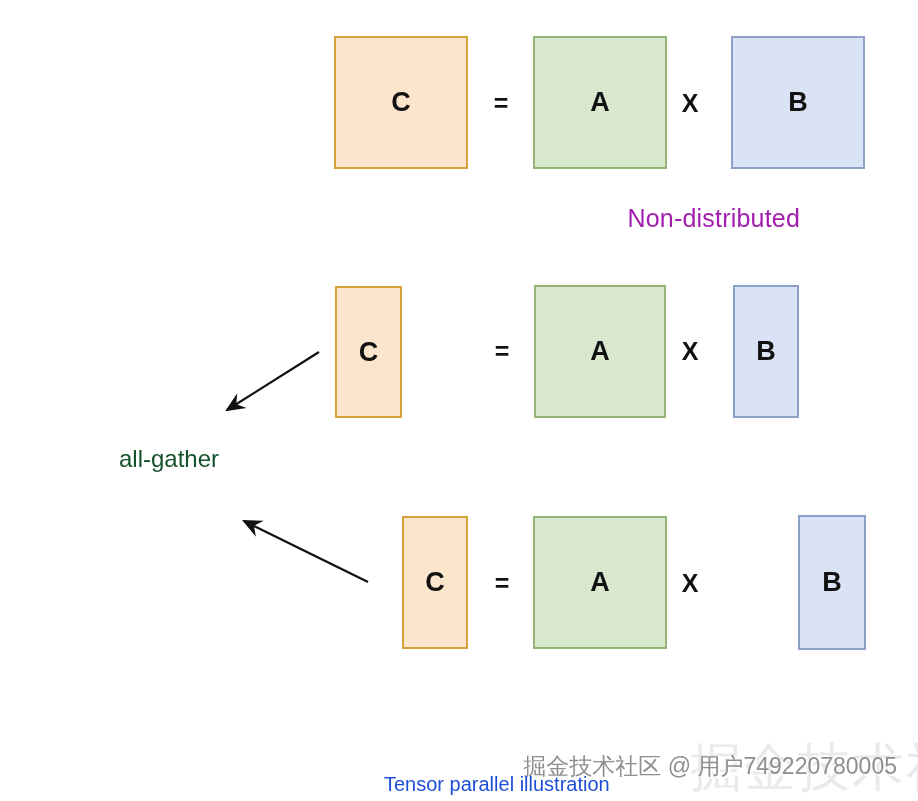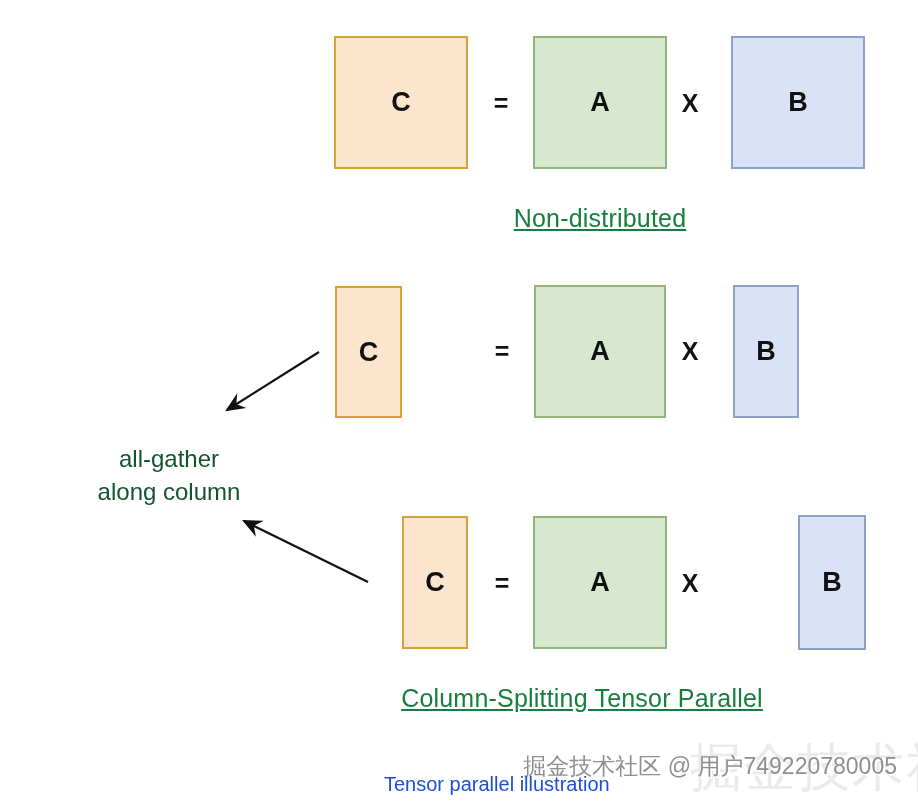--- a/index.html
+++ b/index.html
@@ -15,22 +15,22 @@
     font-weight:bold;font-size:27px;color:#111111;
   }
   .m-c{background:#FBE5CC;border:2px solid #D6A03C;}
   .m-a{background:#D8E8CF;border:2px solid #93B578;}
   .m-b{background:#DAE3F5;border:2px solid #8CA0C8;}
   .op{
     position:absolute;display:flex;align-items:center;justify-content:center;
     font-weight:bold;font-size:25px;color:#111111;width:40px;height:40px;
   }
   .row-label{
-    position:absolute;text-align:center;color:#15803d;
-    font-size:25px;letter-spacing:0.2px;text-decoration:underline;
+    position:absolute;text-align:right;color:#a21caf;
+    font-size:25px;letter-spacing:0.2px;
   }
   .annotation{
     position:absolute;text-align:center;color:#14532d;
     font-size:24px;line-height:33px;
   }
   .overlay{position:absolute;left:0;top:0;width:918px;height:801px;pointer-events:none;}
   .caption{
     position:absolute;left:384px;top:773px;
     font-size:20px;color:#1d4ed8;
   }
@@ -80,35 +80,33 @@
   <div class="matrix m-a" style="left:534px;top:285px;width:132px;height:133px">
     <span>A</span>
   </div>
   <div class="op" style="left:670px;top:331px">X</div>
   <div class="matrix m-b" style="left:733px;top:285px;width:66px;height:133px">
     <span>B</span>
   </div>
 
   <div class="annotation" style="left:49px;top:442px;width:240px">
     <div>all-gather</div>
-    <div>along column</div>
   </div>
 
   <div class="matrix m-c" style="left:402px;top:516px;width:66px;height:133px">
     <span>C</span>
   </div>
   <div class="op" style="left:482px;top:563px">=</div>
   <div class="matrix m-a" style="left:533px;top:516px;width:134px;height:133px">
     <span>A</span>
   </div>
   <div class="op" style="left:670px;top:563px">X</div>
   <div class="matrix m-b" style="left:798px;top:515px;width:68px;height:135px">
     <span>B</span>
   </div>
-  <div class="row-label" style="left:332px;top:684px;width:500px">Column-Splitting Tensor Parallel</div>
 
   <div class="watermark-echo">掘金技术社区 @ 用户749220780005</div>
 
   <div class="watermark">掘金技术社区 @ 用户749220780005</div>
 
   <div class="caption">Tensor parallel illustration</div>
 
 </div>
 
 </body></html>

